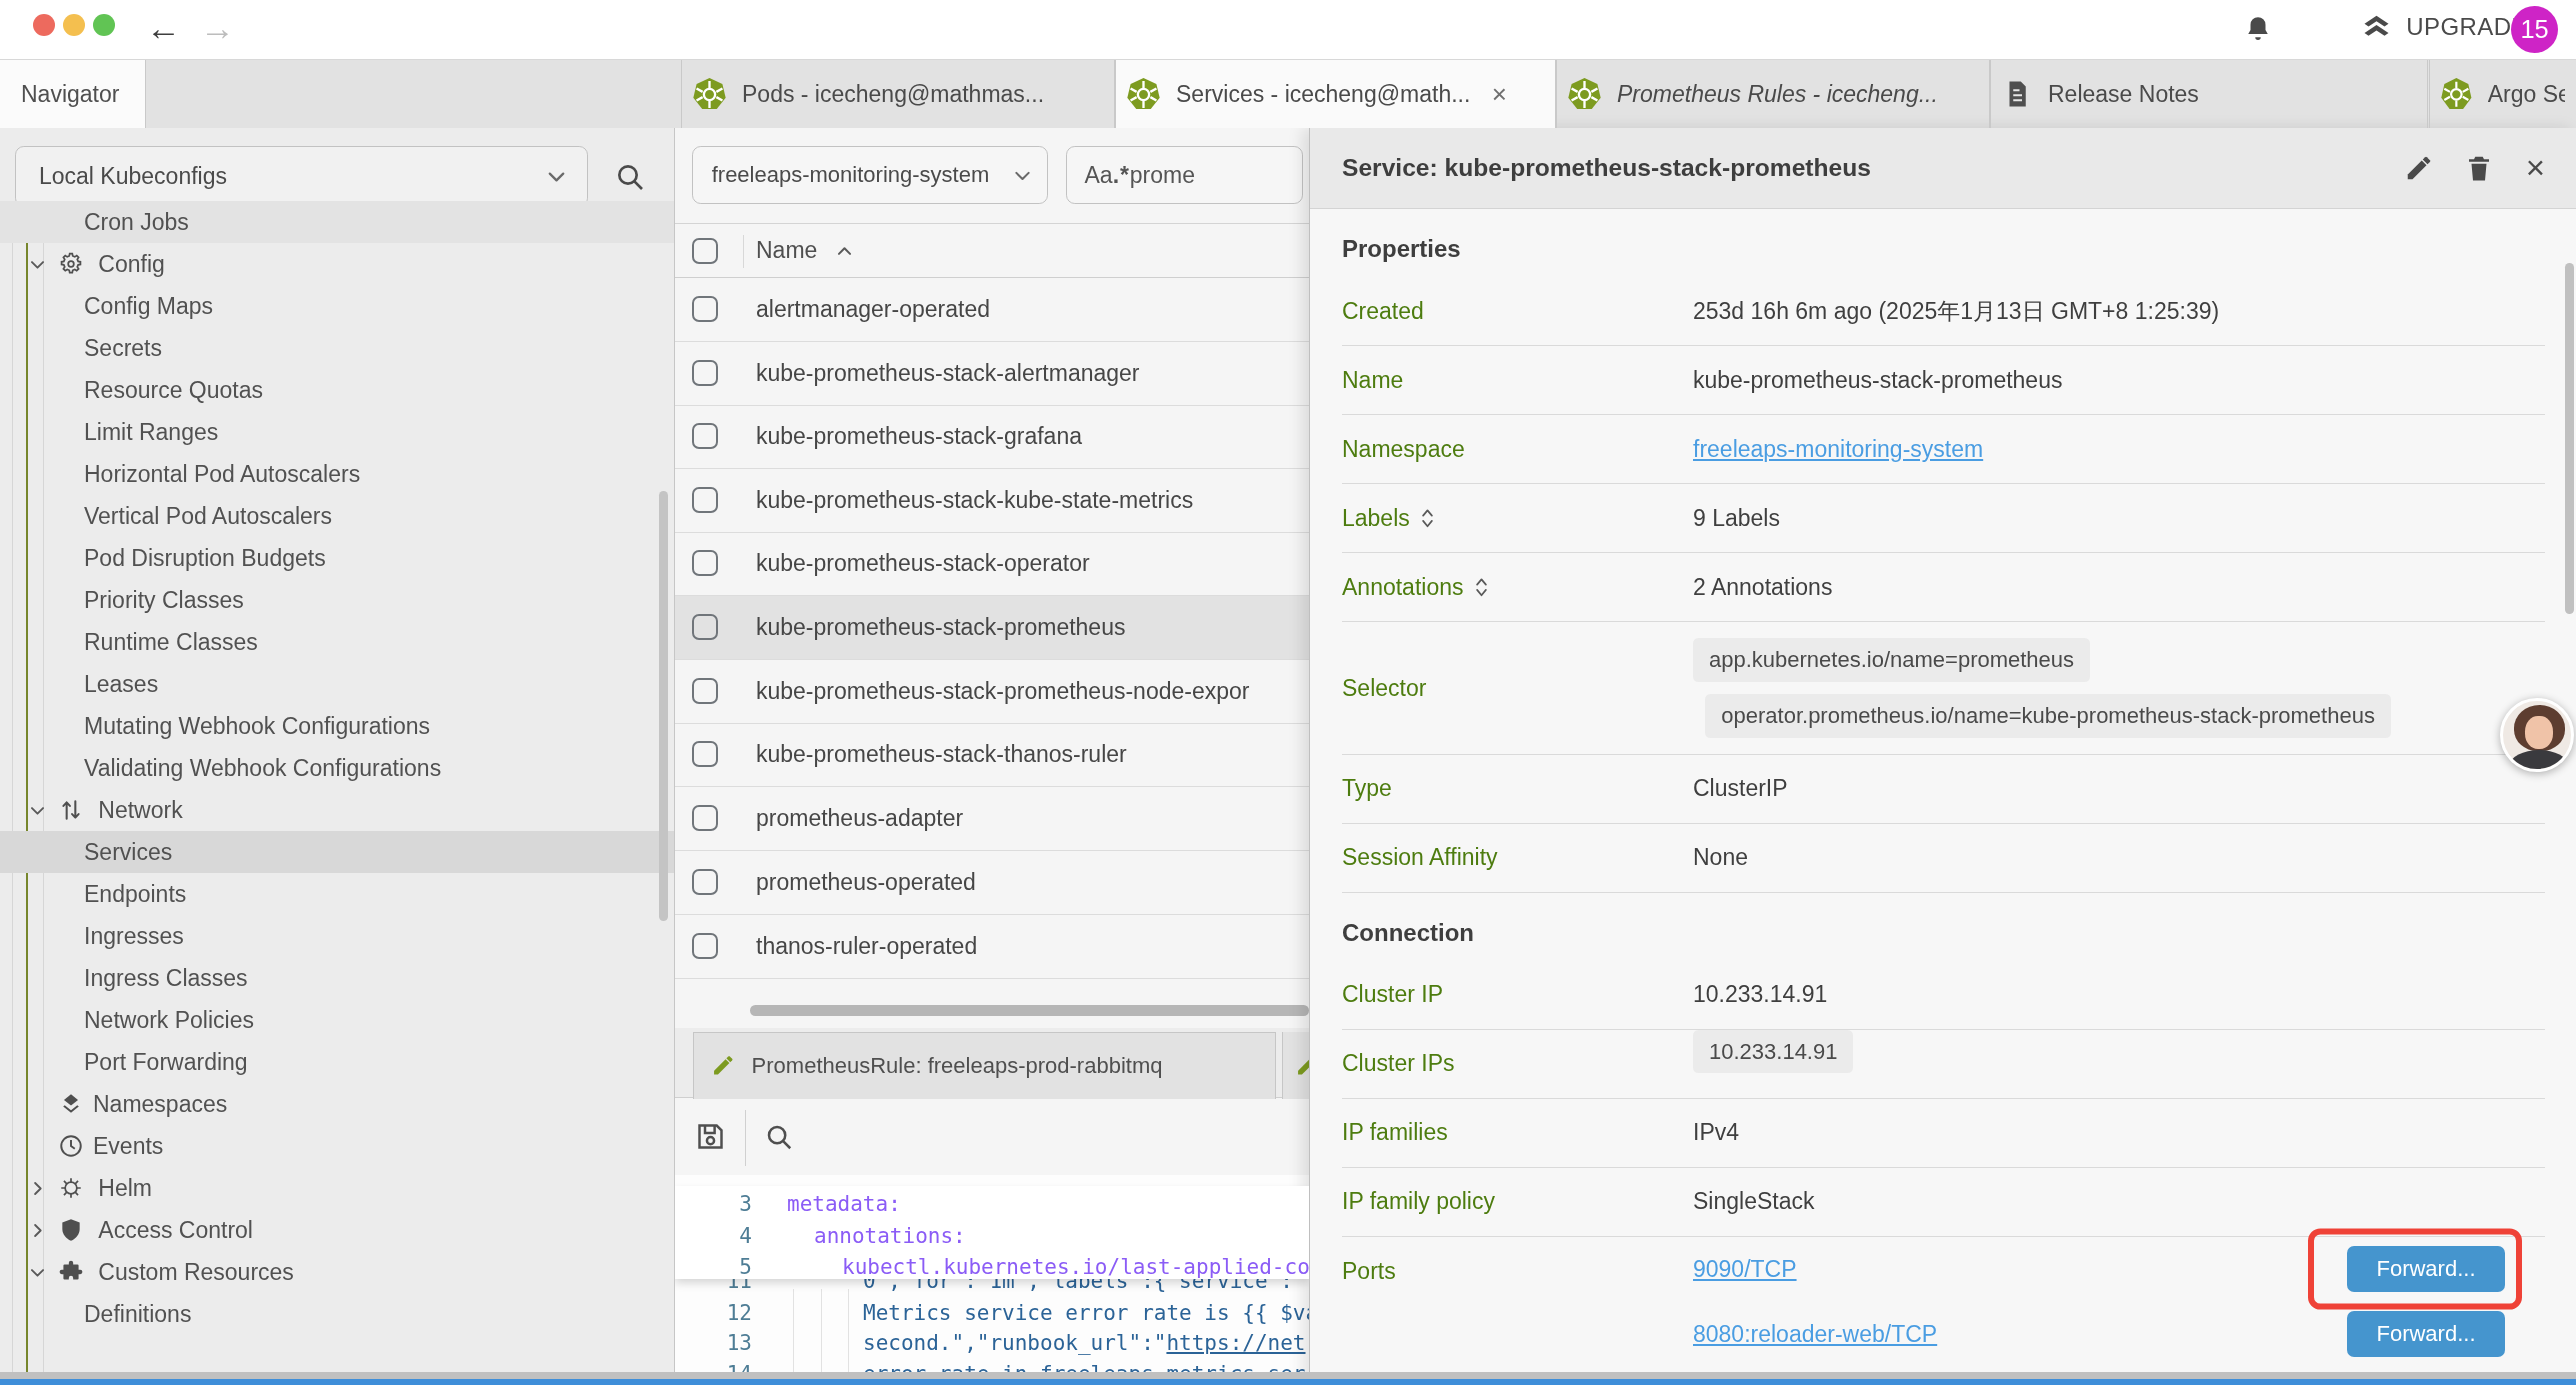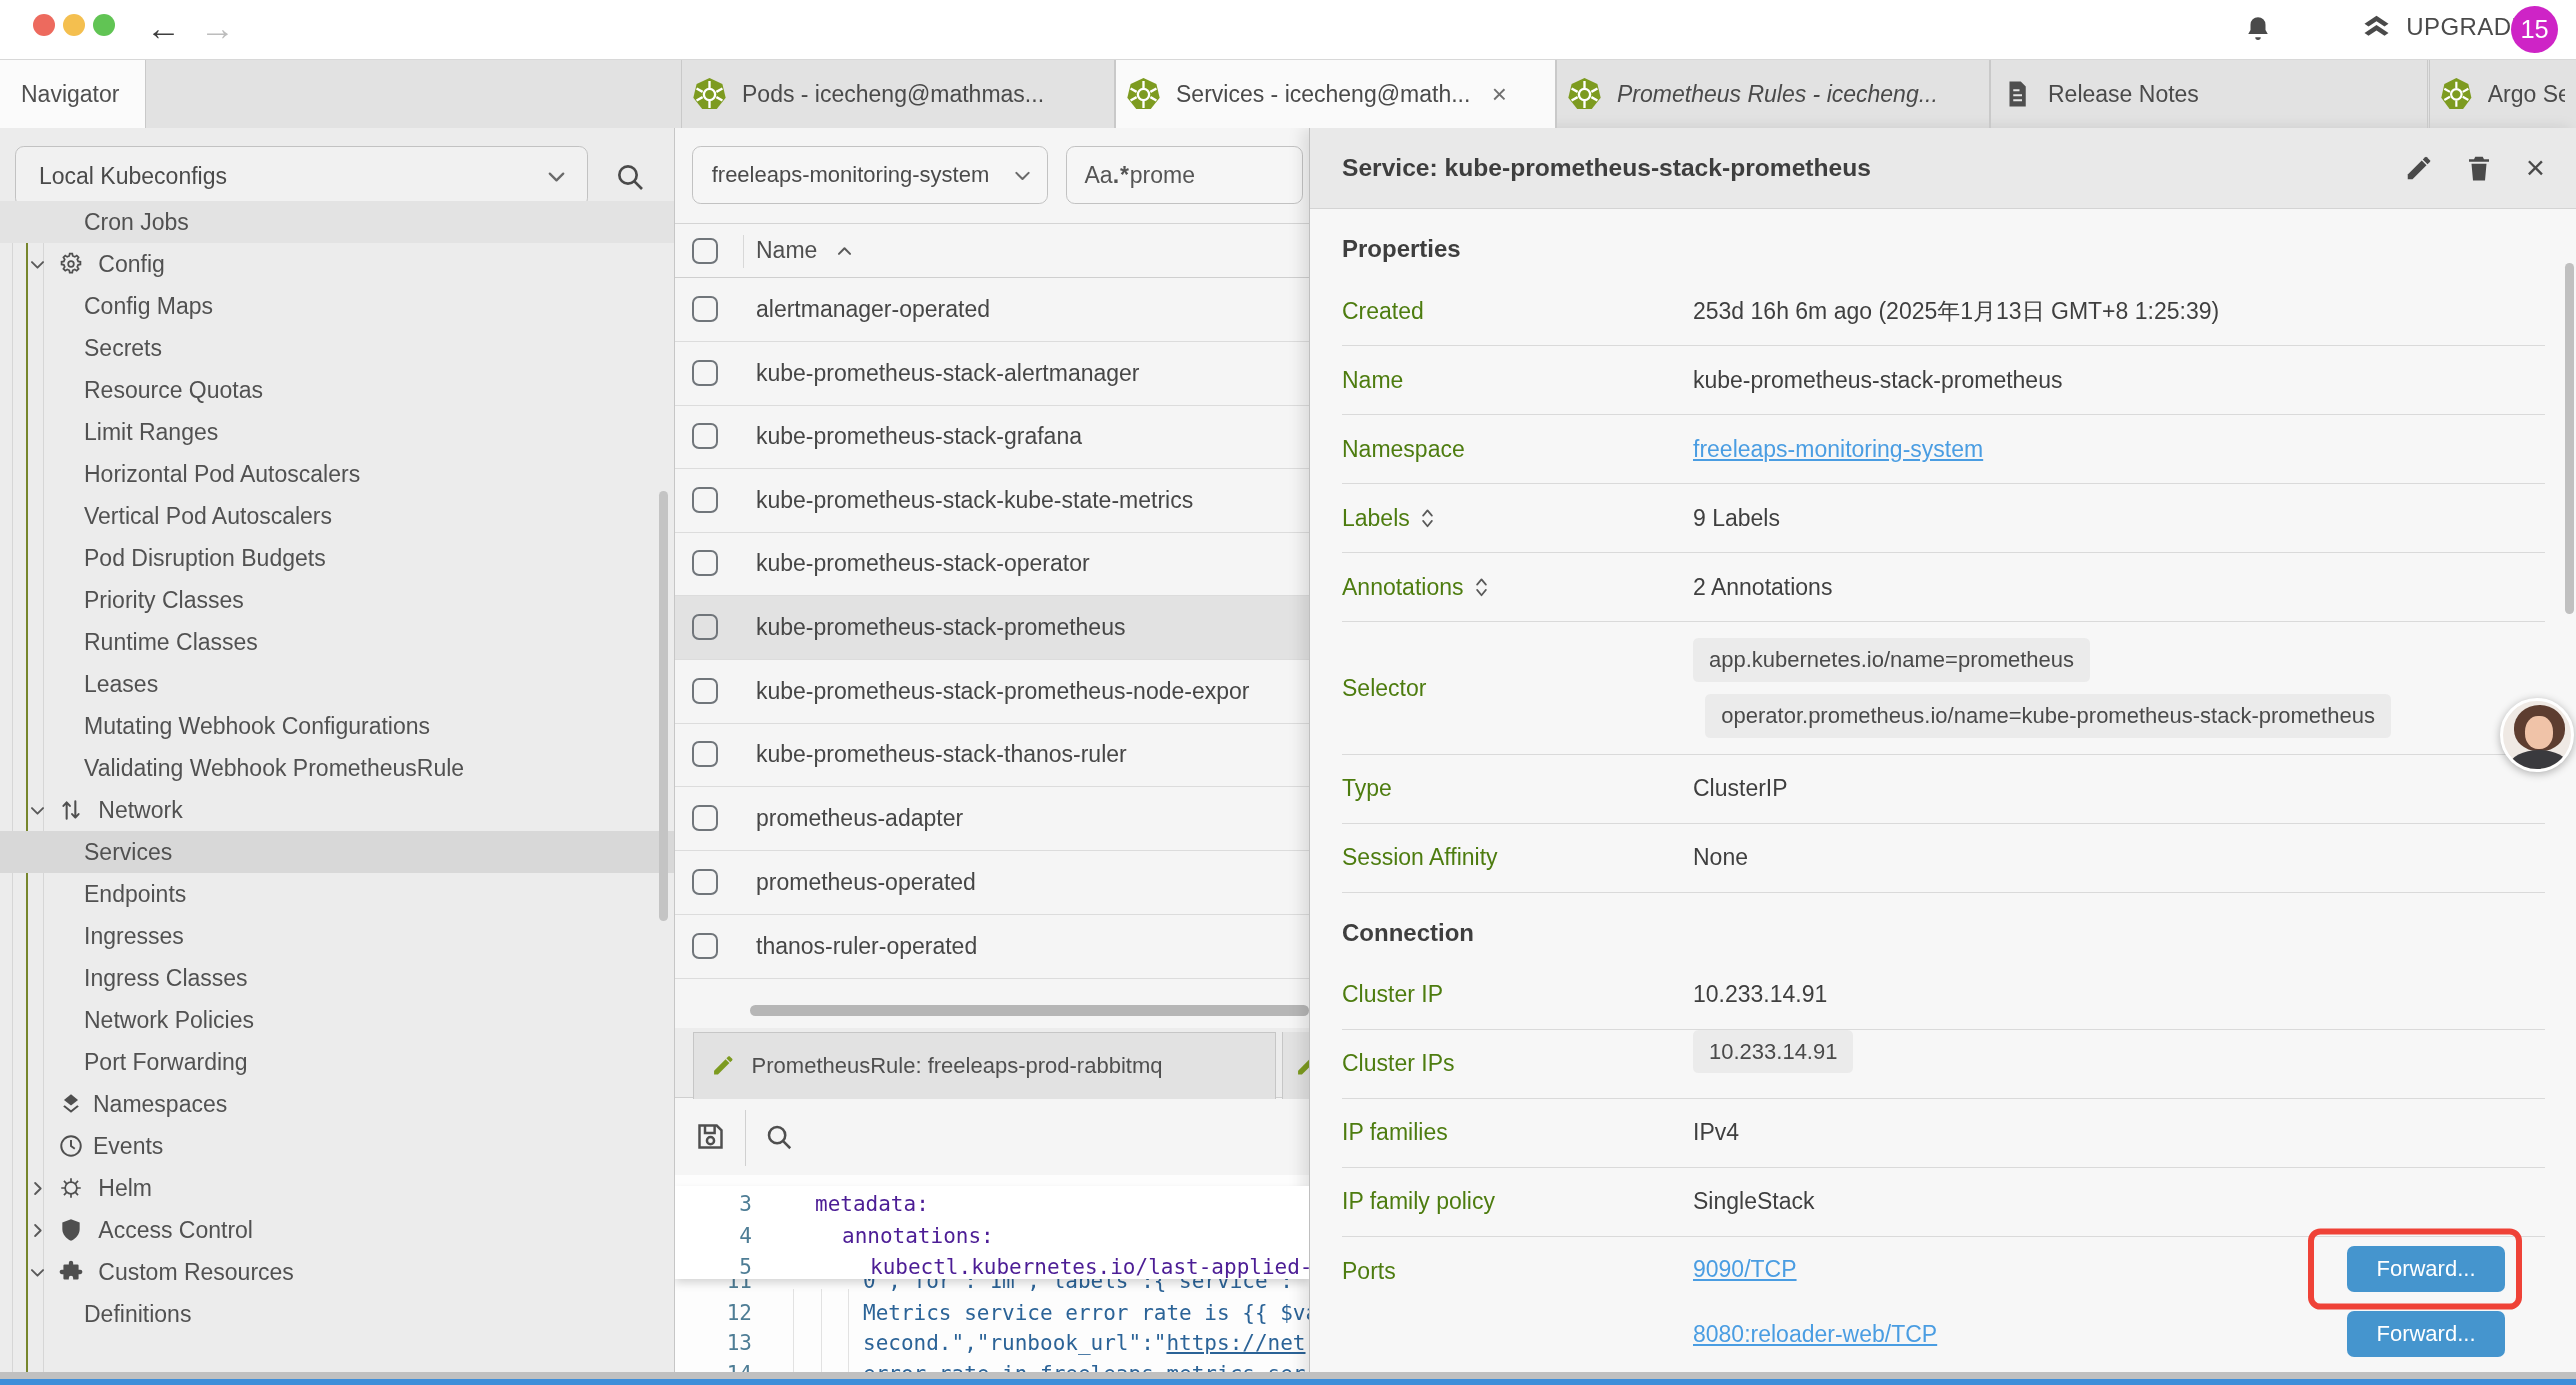--- a/index.html
+++ b/index.html
@@ -92,21 +92,21 @@
              overflow:hidden;display:flex;align-items:center;}
   #editor-toolbar{position:absolute;left:0;top:971px;width:634px;height:76px;background:#f5f5f5;}
   #save-btn{position:absolute;left:19px;top:21px;width:33px;height:33px;color:#4f4f4f;}
   #editor-toolbar .vsep{position:absolute;left:70px;top:10.5px;width:0.9px;height:56px;background:#d0d0d0;}
   #editor-search-btn{position:absolute;left:89px;top:23px;width:30px;height:30px;color:#4f4f4f;}
   #editor{position:absolute;left:0;top:1047px;width:634px;height:210px;background:#fdfdfd;overflow:hidden;
           font-family:"DejaVu Sans Mono",monospace;font-size:21px;}
   .eline{position:absolute;left:0;width:634px;height:30px;display:flex;align-items:center;white-space:pre;}
   .eline .gut{position:absolute;left:16px;width:61px;text-align:right;color:#4e7d95;}
   .eline .code{position:absolute;}
-  .eline .k{color:#4c1d95;margin-left:28px;}
+  .eline .k{color:#8b5cf6;}
   .eline .v{color:#2b6397;}
   .eline .lk{color:#2b6397;text-decoration:underline;}
   #sticky{position:absolute;left:0;top:10.5px;width:634px;height:93px;background:#ffffff;z-index:2;
           box-shadow:0 5.3px 8.8px rgba(0,0,0,.16);}
   .eguide{position:absolute;top:114px;height:96px;width:0.9px;background:#e2e2e2;}
 
   
   #detail{position:absolute;left:1309px;top:128px;width:1267px;height:1257px;background:#f7f7f7;
           border-left:0.9px solid #bfbfbf;box-shadow:-7px 0 14px rgba(0,0,0,.10);overflow:hidden;}
   #detail-header{position:absolute;left:0;top:0;width:1267px;height:81px;background:#e9e9e9;border-bottom:0.9px solid #d4d4d4;
@@ -303,21 +303,21 @@
         <div class="trow leaf">
           <span class="tlbl">Runtime Classes</span>
         </div>
         <div class="trow leaf">
           <span class="tlbl">Leases</span>
         </div>
         <div class="trow leaf">
           <span class="tlbl">Mutating Webhook Configurations</span>
         </div>
         <div class="trow leaf">
-          <span class="tlbl">Validating Webhook PrometheusRule</span>
+          <span class="tlbl">Validating Webhook Configurations</span>
         </div>
         <div class="trow group">
           <span class="chevslot">
             <span class="ico" style="width:19px;height:19px;color:#5a5a5a;">
               <svg viewBox="0 0 24 24" fill="none" stroke="currentColor" stroke-width="2.4" stroke-linecap="round" stroke-linejoin="round">
                 <path d="M5 9l7 7 7-7"></path>
               </svg>
             </span>
           </span>
           <span class="iconslot">

